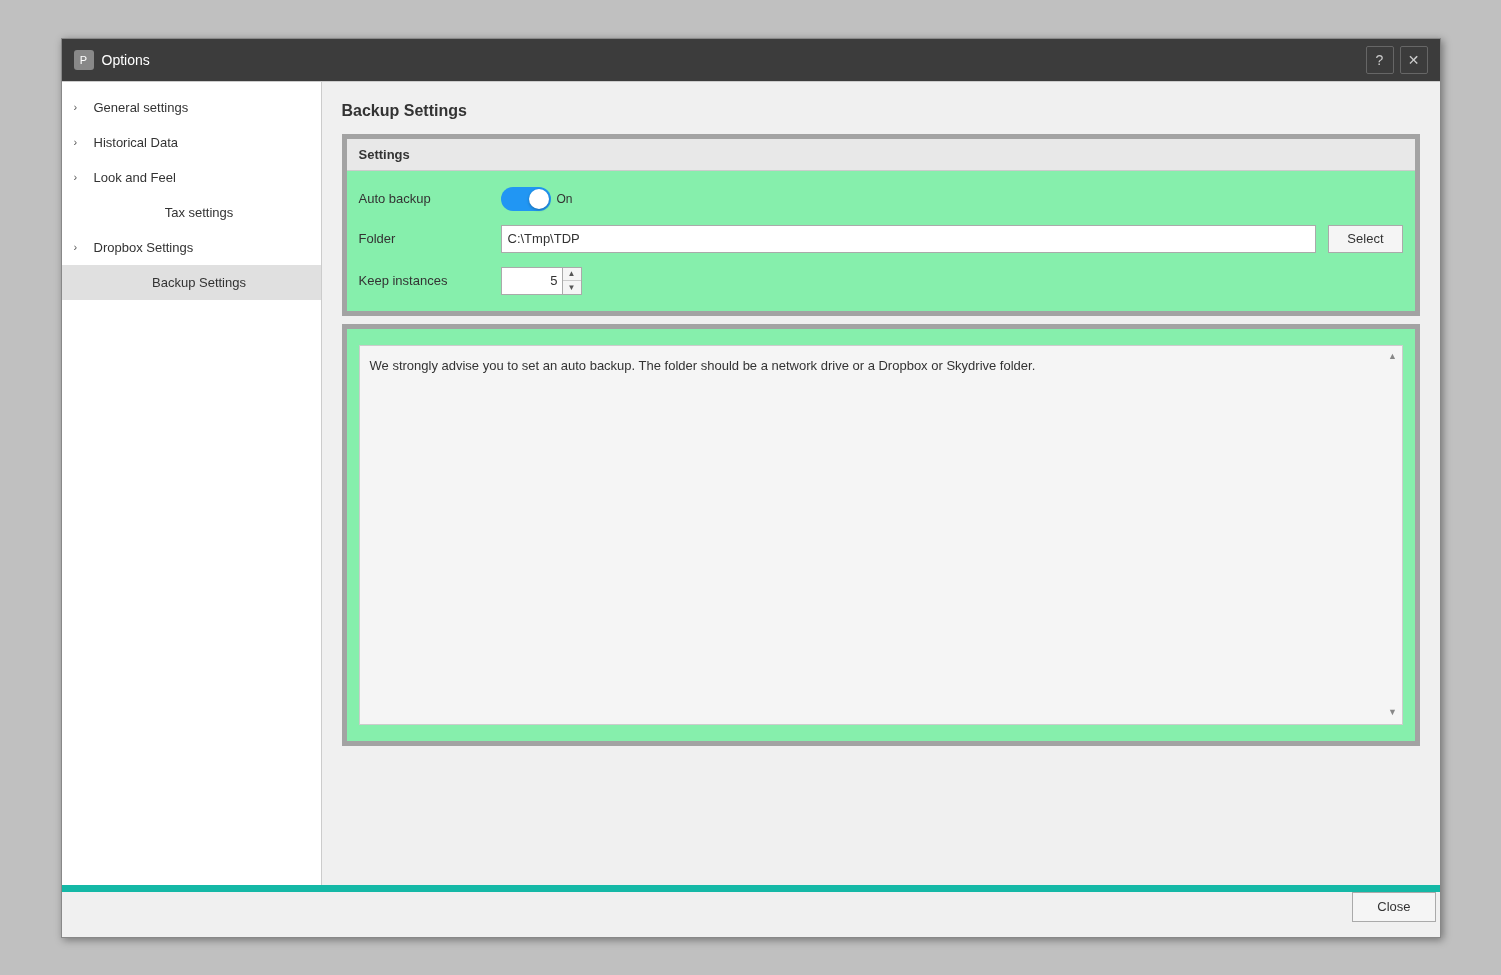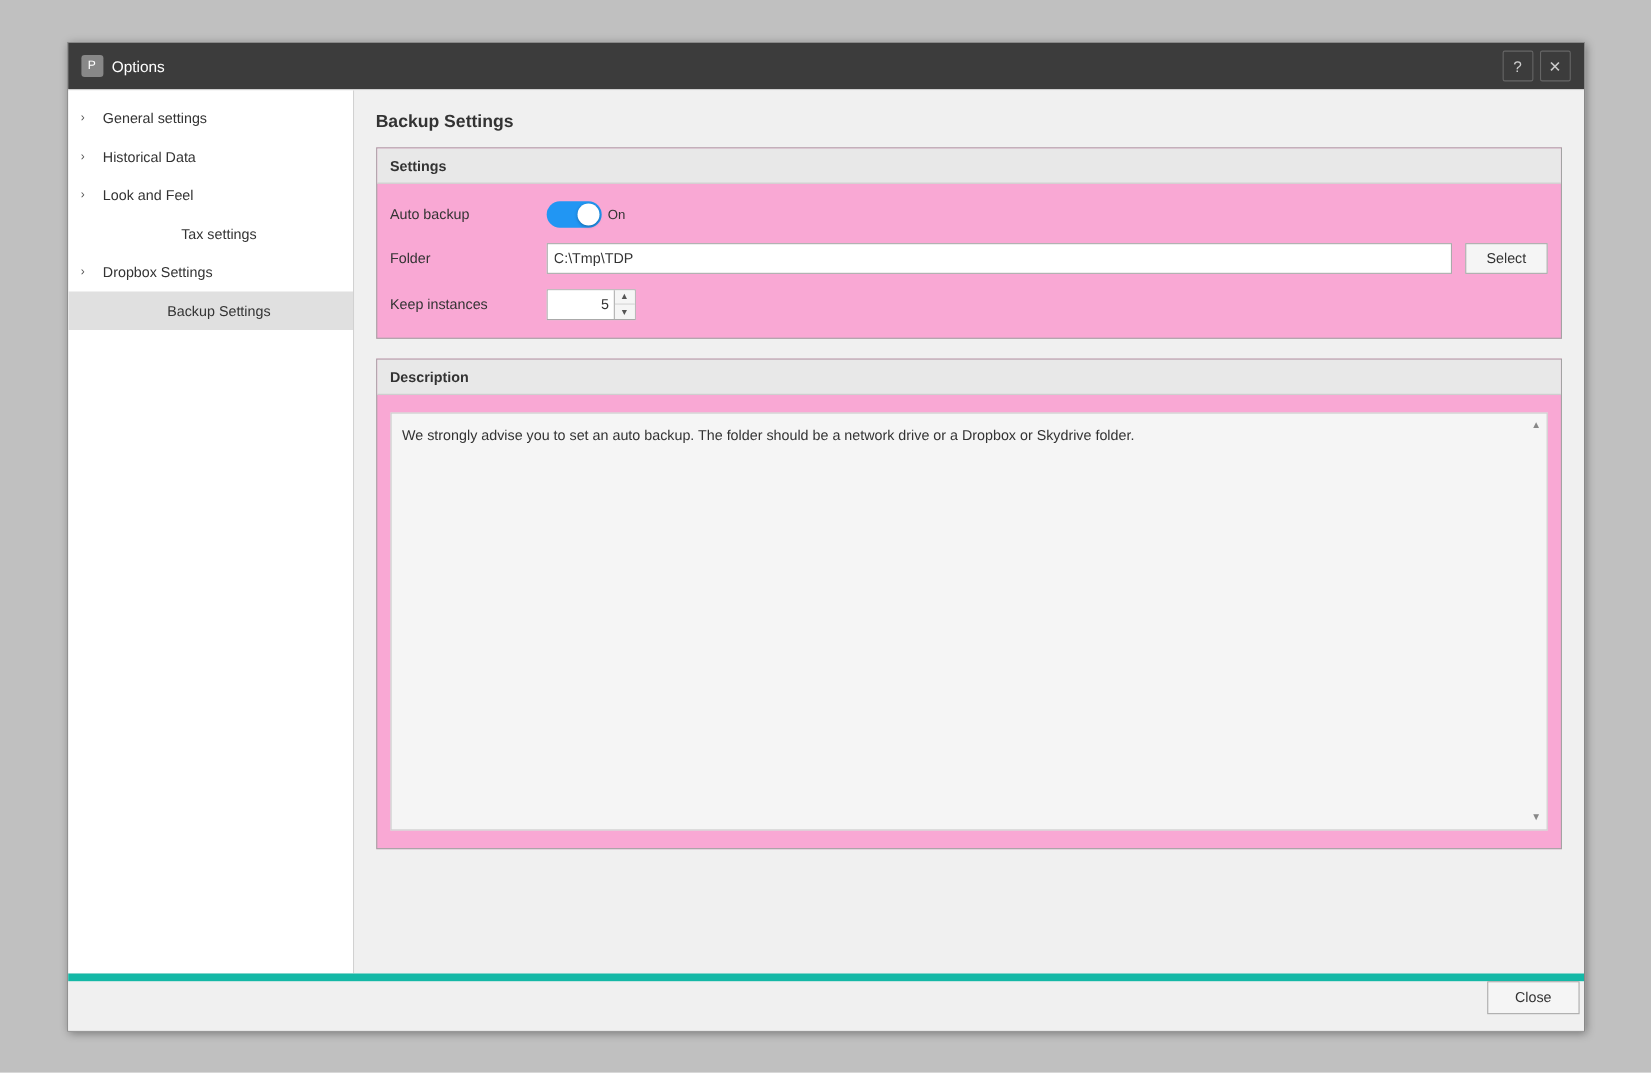--- a/index.html
+++ b/index.html
@@ -120,23 +120,23 @@
     }
 
     .panel-title {
       font-size: 16px;
       font-weight: bold;
       color: #333;
       margin-bottom: 14px;
     }
 
     .section-box {
-      background: #f9a8d4;
-      border: 1px solid #a3a3a3;
-      margin-bottom: 18px;
+      background: #86efac;
+      border: 5px solid #a3a3a3;
+      margin-bottom: 8px;
     }
 
     .section-header {
       background: #e8e8e8;
       border-bottom: 1px solid #ccc;
       padding: 8px 12px;
       font-weight: bold;
       font-size: 13px;
       color: #333;
     }
@@ -390,21 +390,20 @@
                 <div class="spinner-up">▲</div>
                 <div class="spinner-down">▼</div>
               </div>
             </div>
           </div>
 
         </div>
       </div>
 
       <div class="section-box">
-        <div class="section-header">Description</div>
         <div class="section-body">
           <div class="description-box">
             <span>We strongly advise you to set an auto backup. The folder should be a network drive or a Dropbox or Skydrive folder.</span>
             <div class="desc-scrollbar">
               <span class="scroll-arrow">▲</span>
               <span class="scroll-arrow">▼</span>
             </div>
           </div>
         </div>
       </div>

